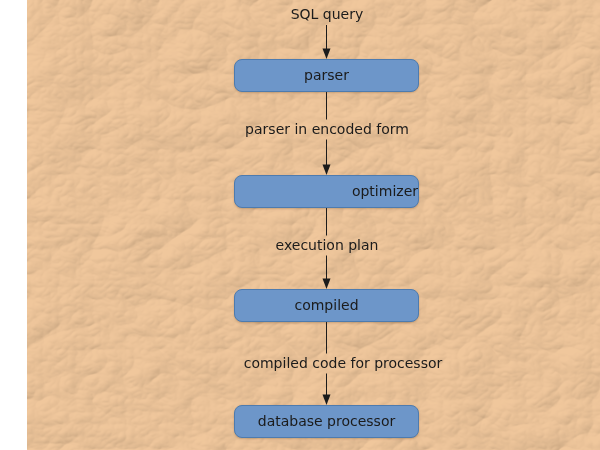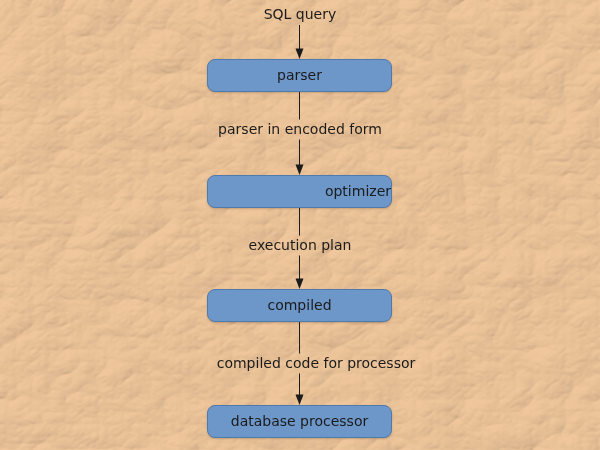--- a/index.html
+++ b/index.html
@@ -8,20 +8,21 @@
     width: 600px;
     height: 450px;
     overflow: hidden;
     font-family: "DejaVu Sans", "Liberation Sans", sans-serif;
   }
   #canvas {
     position: relative;
     width: 476px;
     height: 450px;
     background: var(--background-base, #f0c79c);
+    margin-left: 27px;
   }
   #bg-texture {
     position: absolute;
     left: 0; top: 0;
     width: 600px; height: 450px;
     display: block;
   }
   .overlay {
     position: absolute;
     left: 0; top: 0;

